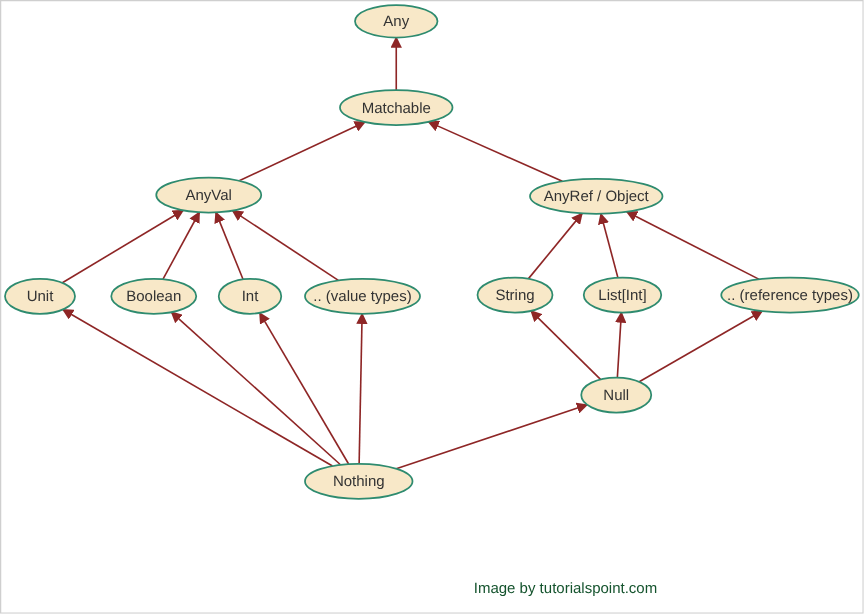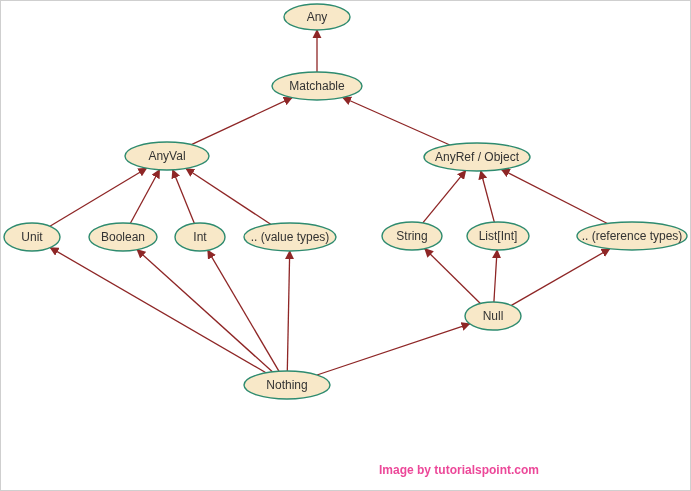--- a/index.html
+++ b/index.html
@@ -18,22 +18,21 @@
   }
   svg text {
     font-family: "Liberation Sans", sans-serif;
     font-size: 12px;
   }
   .caption {
     position: absolute;
     left: 378px;
     top: 462px;
     font-size: 12px;
-    color: #ec4899;
-    font-weight: bold;
+    color: #14532d;
   }
 </style>
 </head>
 <body>
 
 <div class="canvas">
   <svg id="diagram-svg" width="689" height="489" viewBox="0 0 689 489">
       <defs>
         <marker id="arrowhead" viewBox="0 0 10 10" refX="9" refY="5" markerWidth="7" markerHeight="7" orient="auto">
           <path d="M 0 0 L 10 5 L 0 10 z" fill="#8e2626"></path>

